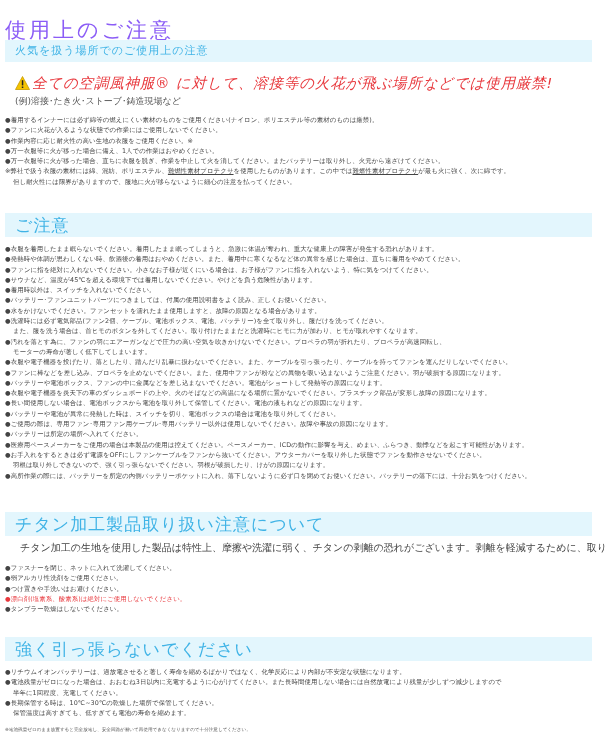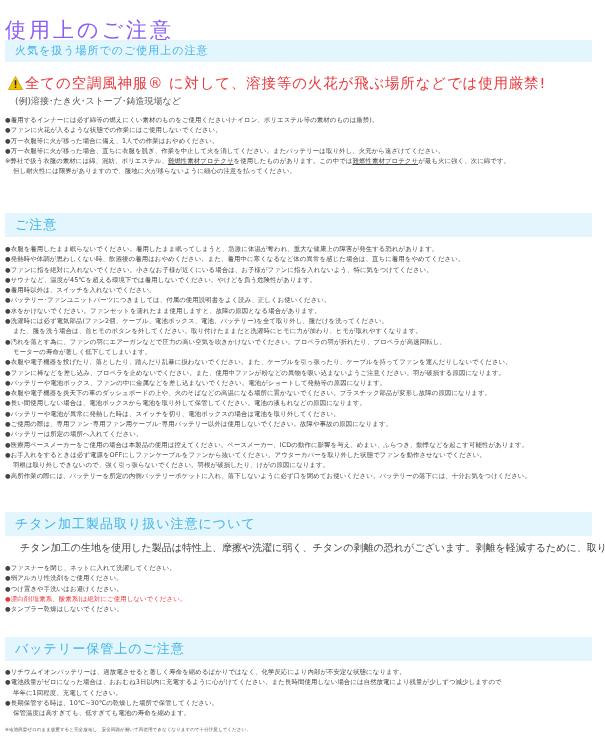--- a/index.html
+++ b/index.html
@@ -13,25 +13,26 @@
       font-size: 21px; font-weight: normal; letter-spacing: 3px; color: #8b5cf6;
       line-height: 28px; white-space: nowrap;
     }
     .sec-head {
       position: absolute; left: 5px; width: 587px;
       background: #e3f6fd; color: #3fb3e6;
       box-sizing: border-box; padding-left: 10px;
       white-space: nowrap; letter-spacing: 1px;
     }
     .sec-head.small { height: 22px; font-size: 11px; line-height: 22px; }
-    .sec-head.large { height: 24px; font-size: 13px; line-height: 24px; }
+    .sec-head.large { height: 24px; font-size: 17px; line-height: 24px; }
     .warn-line {
-      position: absolute; left: 8px; top: 73px;
+      position: absolute; left: 15px; top: 73px;
       font-size: 14.5px; line-height: 20px; color: #e8383d; white-space: nowrap;
       letter-spacing: 0.8px;
+      font-style: italic;
     }
     .warn-icon { display: inline-block; vertical-align: -2px; margin-right: 2px; }
     .example {
       position: absolute; left: 5px; top: 95px;
       font-size: 9px; line-height: 12px; color: #555; white-space: nowrap; margin-left: 10px;
     }
     .list { position: absolute; left: 5px; margin: 0; padding: 0; list-style: none; }
     .list li {
       font-size: 6.4px; line-height: 10.3px; color: #444; white-space: nowrap;
       letter-spacing: 0.1px;
@@ -62,20 +63,21 @@
       <rect x="6.8" y="4.2" width="1.5" height="5.2" fill="#222"></rect>
       <rect x="6.8" y="10.5" width="1.5" height="1.5" fill="#222"></rect>
     </svg>
   </span><span>全ての空調風神服® に対して、溶接等の火花が飛ぶ場所などでは使用厳禁!</span>
 </div>
 <div class="example">(例)溶接･たき火･ストーブ･鋳造現場など</div>
 
 <ul class="list" style="top:115px;">
   <li>●着用するインナーには必ず綿等の燃えにくい素材のものをご使用ください(ナイロン、ポリエステル等の素材のものは厳禁)。</li>
   <li>●ファンに火花が入るような状態での作業にはご使用しないでください。</li>
+  <li>●作業内容に応じ耐火性の高い生地の衣服をご使用ください。※</li>
   <li>●万一衣服等に火が移った場合に備え、1人での作業はおやめください。</li>
   <li>●万一衣服等に火が移った場合、直ちに衣服を脱ぎ、作業を中止して火を消してください。またバッテリーは取り外し、火元から遠ざけてください。</li>
   <li>
     <span>※弊社で扱う衣服の素材には綿、混紡、ポリエステル、</span><a class="link">難燃性素材プロテクサ</a><span>を使用したものがあります。この中では</span><a class="link">難燃性素材プロテクサ</a><span>が最も火に強く、次に綿です。</span>
   </li>
   <li class="indent">但し耐火性には限界がありますので、服地に火が移らないように細心の注意を払ってください。</li>
 </ul>
 
 <div class="sec-head large" style="top:213px;">ご注意</div>
 
@@ -110,21 +112,21 @@
 <div class="para" style="top:543px;">チタン加工の生地を使用した製品は特性上、摩擦や洗濯に弱く、チタンの剥離の恐れがございます。剥離を軽減するために、取り扱いには次の点をご注意ください。</div>
 
 <ul class="list" style="top:563px;">
   <li>●ファスナーを閉じ、ネットに入れて洗濯してください。</li>
   <li>●弱アルカリ性洗剤をご使用ください。</li>
   <li>●つけ置きや手洗いはお避けください。</li>
   <li class="red">●漂白剤(塩素系、酸素系)は絶対にご使用しないでください。</li>
   <li>●タンブラー乾燥はしないでください。</li>
 </ul>
 
-<div class="sec-head large" style="top:637px;">バッテリー保管上のご注意</div>
+<div class="sec-head large" style="top:637px;">強く引っ張らないでください</div>
 
 <ul class="list" style="top:667px;">
   <li>●リチウムイオンバッテリーは、過放電させると著しく寿命を縮めるばかりではなく、化学反応により内部が不安定な状態になります。</li>
   <li>●電池残量がゼロになった場合は、おおむね3日以内に充電するように心がけてください。また長時間使用しない場合には自然放電により残量が少しずつ減少しますので</li>
   <li class="indent">半年に1回程度、充電してください。</li>
   <li>●長期保管する時は、10℃~30℃の乾燥した場所で保管してください。</li>
   <li class="indent">保管温度は高すぎても、低すぎても電池の寿命を縮めます。</li>
 </ul>
 
 <div class="footnote">※電池残量ゼロのまま放置すると完全放電し、安全回路が働いて再使用できなくなりますので十分注意してください。</div>

